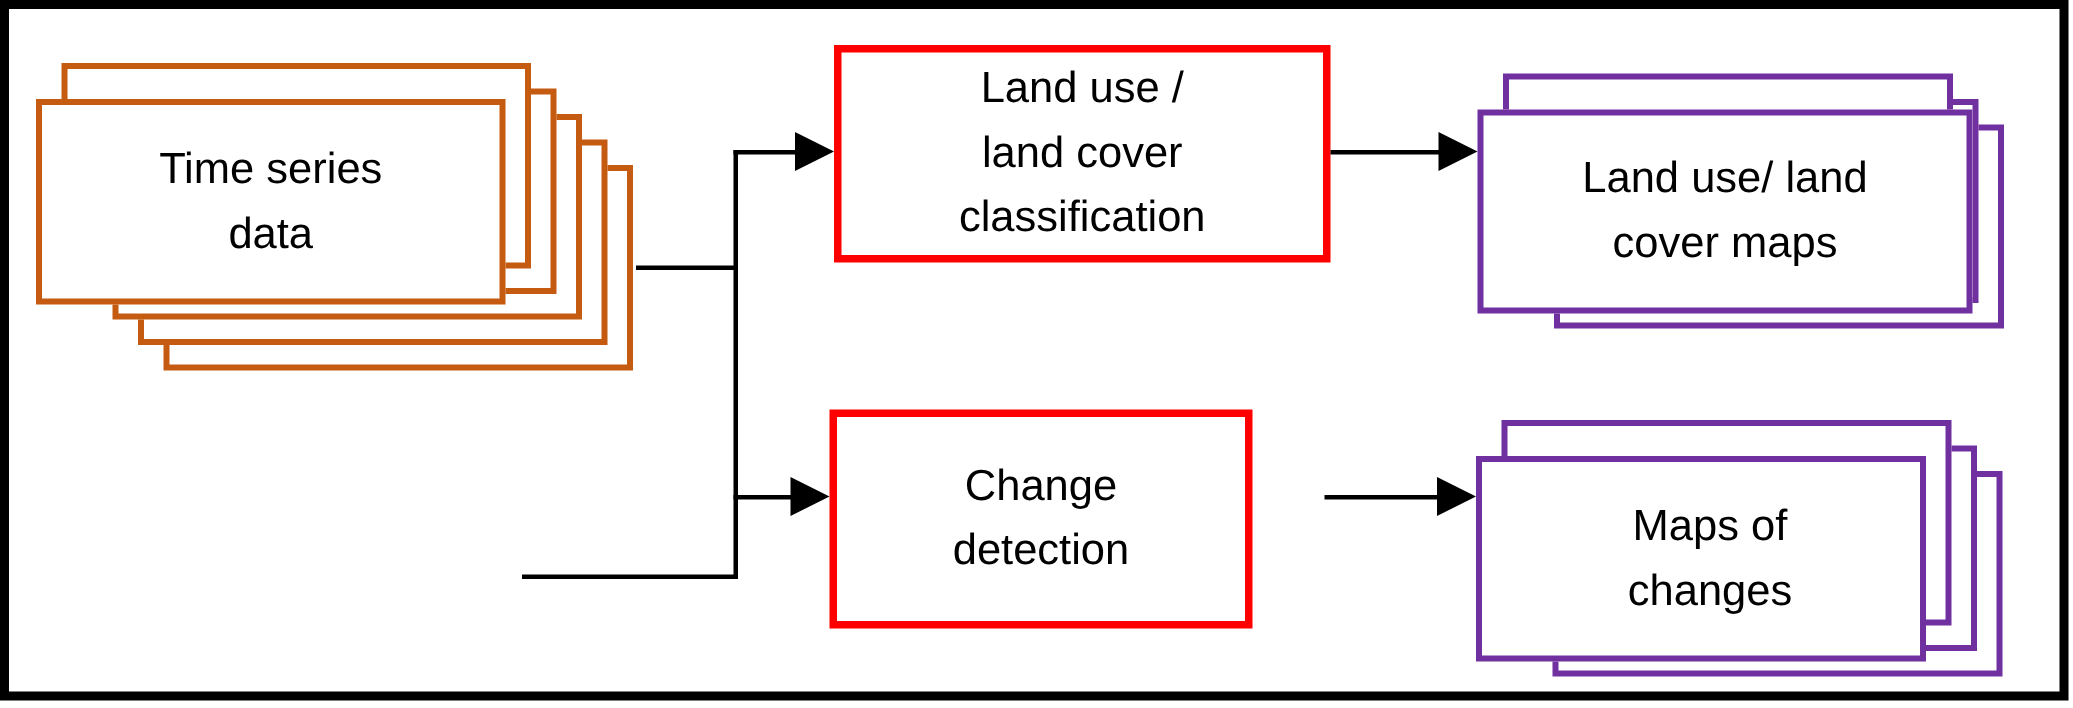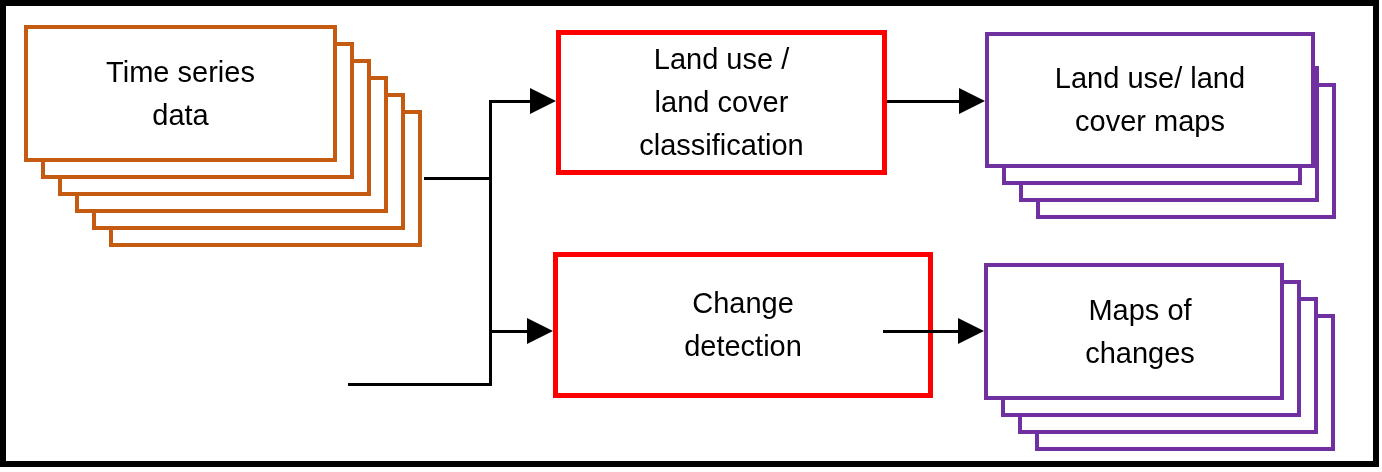--- a/index.html
+++ b/index.html
@@ -24,21 +24,21 @@
     background: #fff;
     border-style: solid;
   }
   .layer { border-width: 4px; }
   .node {
     display: flex;
     align-items: center;
     justify-content: center;
     text-align: center;
   }
-  .b4 { border-width: 4px; }
+  .b4 { border-width: 4px; margin-top: 41px; }
   .b5 { border-width: 5px; }
   .label {
     white-space: pre-line;
     font-size: 29px;
     line-height: 1.48;
     color: #000;
   }
   .hline, .vline { position: absolute; background: #000; }
   .hline { height: 3px; }
   .vline { width: 3px; }
@@ -67,21 +67,21 @@
 data</span>
   </div>
 
 
   <div class="node b5" style="left: 556px; top: 30px; width: 331px; height: 145px; border-color: rgb(255, 0, 0);">
     <span class="label">Land use /
 land cover
 classification</span>
   </div>
 
-  <div class="node b5" style="left: 553px; top: 252px; width: 380px; height: 146px; border-color: rgb(255, 0, 0);">
+  <div class="node b5" style="left: 553px; top: 273px; width: 282px; height: 146px; border-color: rgb(255, 0, 0);">
     <span class="label">Change
 detection</span>
   </div>
 
   <div class="layer" style="left: 1036px; top: 83px; width: 300px; height: 136px; border-color: rgb(112, 48, 160);"></div>
   <div class="layer" style="left: 1019px; top: 66px; width: 300px; height: 136px; border-color: rgb(112, 48, 160);"></div>
   <div class="layer" style="left: 1002px; top: 49px; width: 300px; height: 136px; border-color: rgb(112, 48, 160);"></div>
   <div class="node b4" style="left: 985px; top: 32px; width: 330px; height: 136px; border-color: rgb(112, 48, 160);">
     <span class="label">Land use/ land
 cover maps</span>

